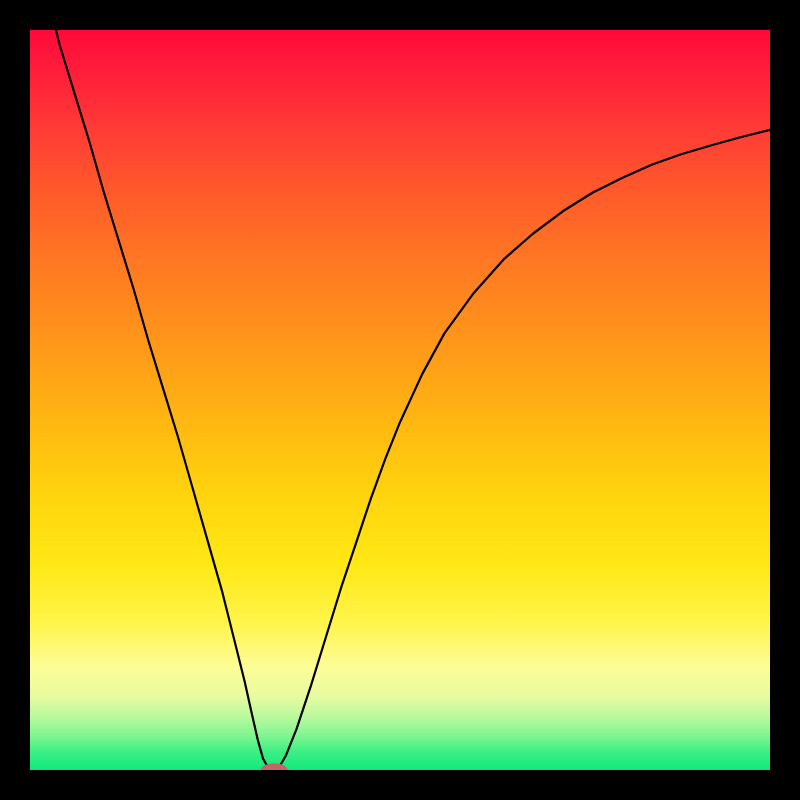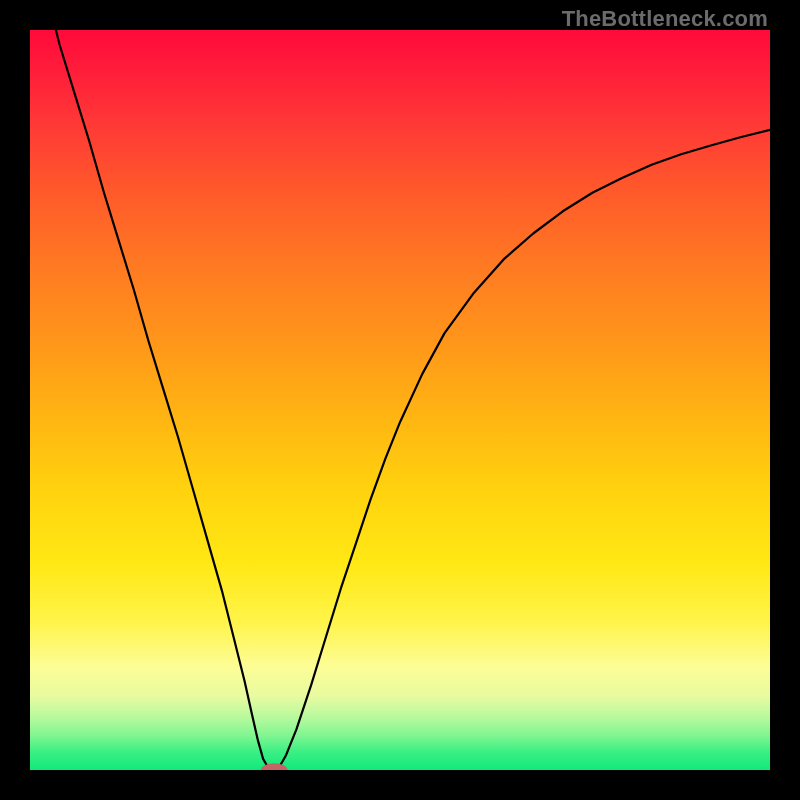--- a/index.html
+++ b/index.html
@@ -60,20 +60,19 @@
   }
   .marker {
     fill: #c46666;
     stroke: none;
   }
 </style>
 </head>
 <body>
 
 <div class="frame">
-  <div class="watermark">TheBottleneck.com</div>
   <div class="plot-area">
     <svg class="chart-svg" viewBox="0 0 740 740" preserveAspectRatio="none">
       <path id="curve-path" class="curve" d="M22.20 -14.80 L29.60 14.80 L44.40 62.90 L59.20 111.00 L74.00 162.80 L88.80 210.90 L103.60 259.00 L118.40 310.80 L133.20 358.90 L148.00 407.00 L162.80 458.80 L177.60 510.60 L192.40 562.40 L203.50 606.80 L214.60 651.20 L222.00 684.50 L227.92 710.40 L233.10 728.90 L238.28 737.78 L244.20 738.52 L250.12 735.56 L256.04 725.20 L266.40 699.30 L281.20 654.90 L296.00 606.80 L310.80 558.70 L325.60 514.30 L340.40 469.90 L355.20 429.20 L370.00 392.20 L392.20 344.10 L414.40 303.40 L444.00 262.70 L473.60 229.40 L503.20 203.50 L532.80 181.30 L562.40 162.80 L592.00 148.00 L621.60 134.68 L651.20 124.32 L680.80 115.44 L710.40 107.30 L740.00 99.90"></path>
       <ellipse id="min-marker" class="marker" cx="244.20" cy="740.00" rx="13.32" ry="6.66"></ellipse>
     </svg>
   </div>
 </div>
 
 </body></html>

